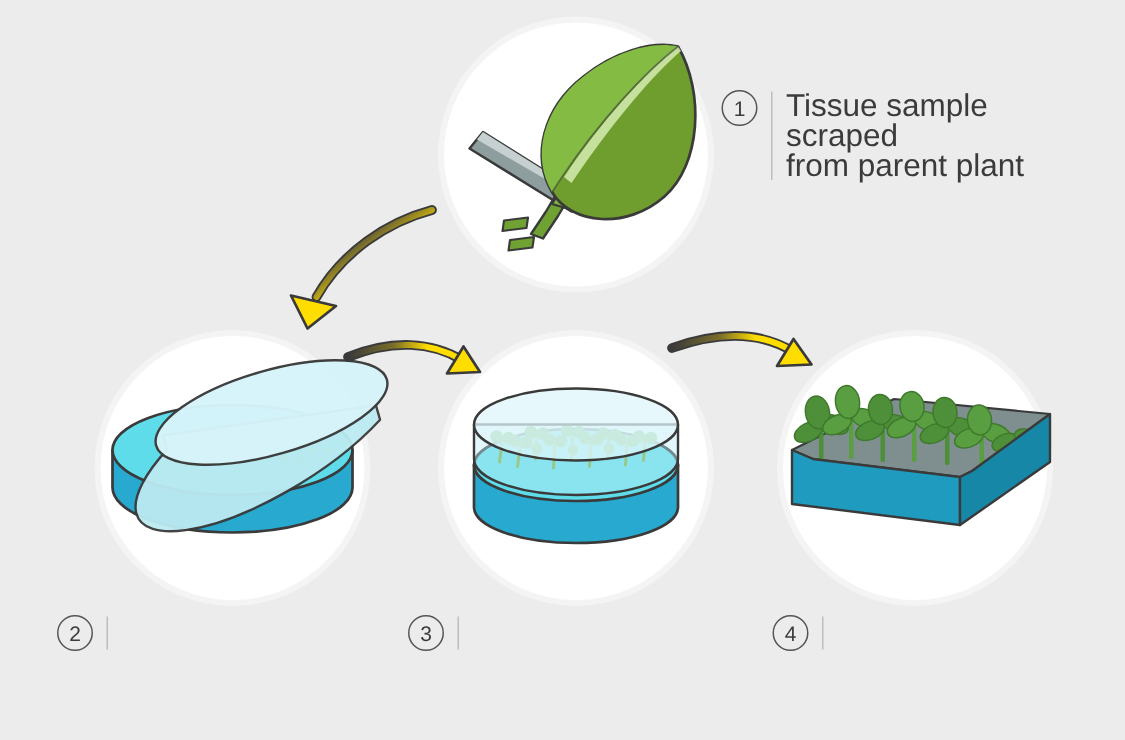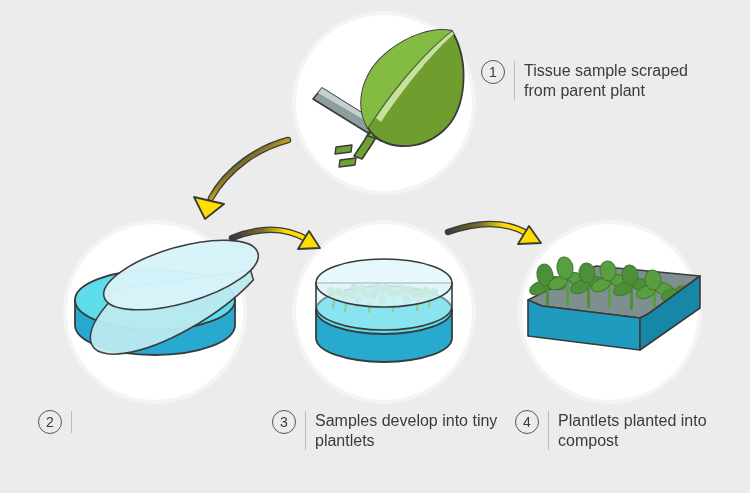--- a/index.html
+++ b/index.html
@@ -46,21 +46,21 @@
     color: #3b3b3b;
     box-sizing: border-box;
   }
   .divider {
     width: 1px;
     align-self: stretch;
     background: #bdbdbd;
     margin: 1px 9px 1px 9px;
   }
   .captext {
-    font-size: 16px;
+    font-size: 21px;
     line-height: 20px;
     color: #3b3b3b;
     white-space: pre-line;
     padding-top: 1px;
   }
   #cap1 { left: 481px; top: 60px; width: 250px; }
   #cap2 { left: 38px;  top: 410px; width: 232px; }
   #cap3 { left: 272px; top: 410px; width: 232px; }
   #cap4 { left: 515px; top: 410px; width: 232px; }
 </style>
@@ -313,24 +313,20 @@
   </div>
 
   <div class="caption" id="cap2">
     <span class="badge">2</span>
     <span class="divider"></span>
   </div>
 
   <div class="caption" id="cap3">
     <span class="badge">3</span>
     <span class="divider"></span>
-    <span class="captext">Samples develop into tiny
-plantlets</span>
   </div>
 
   <div class="caption" id="cap4">
     <span class="badge">4</span>
     <span class="divider"></span>
-    <span class="captext">Plantlets planted into
-compost</span>
   </div>
 
 </div>
 
 </body></html>

